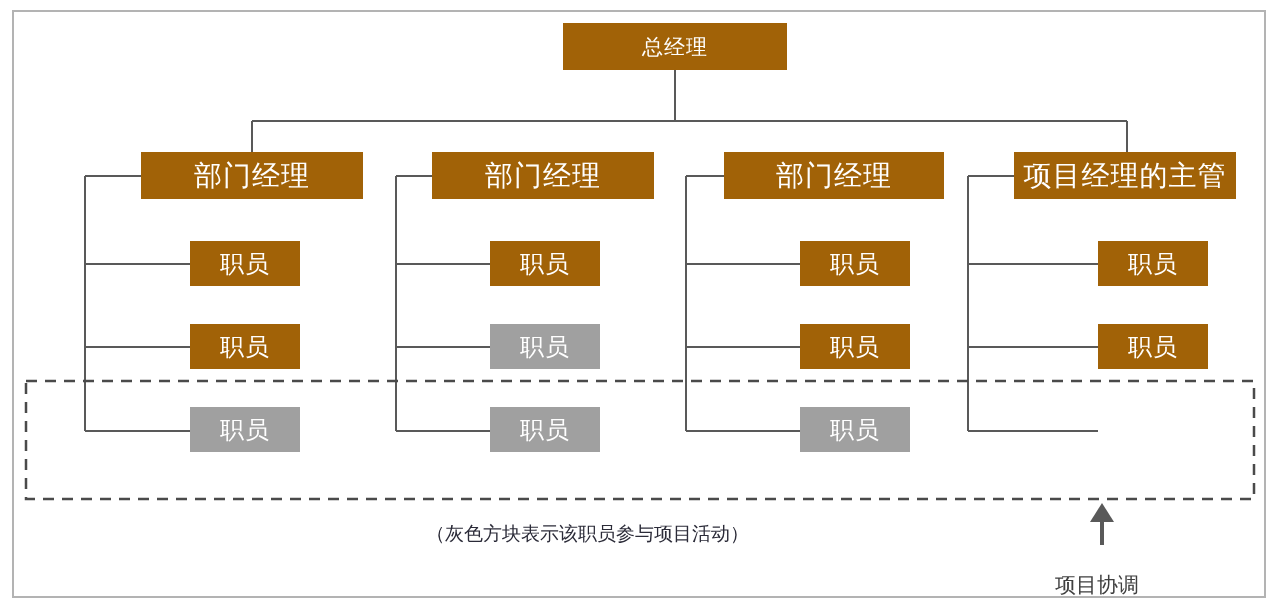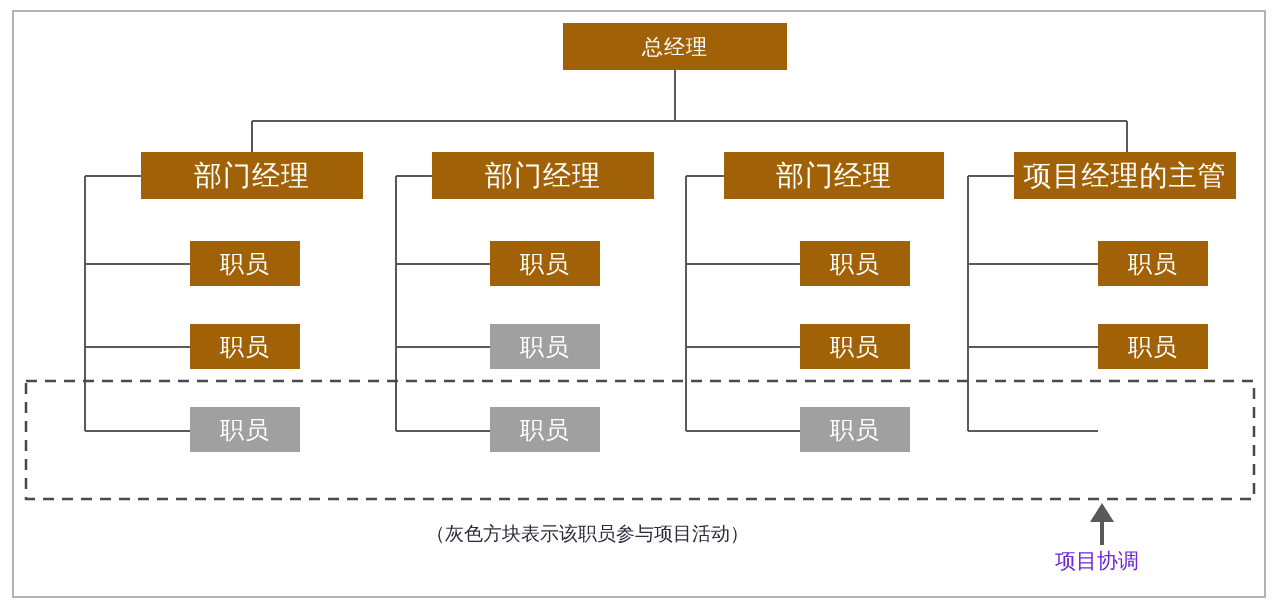--- a/index.html
+++ b/index.html
@@ -58,22 +58,23 @@
 
   .caption {
     position: absolute;
     font-size: 19px;
     color: #2b2b38;
     white-space: nowrap;
   }
   .annot-label {
     position: absolute;
     font-size: 21px;
-    color: #6d28d9;
+    color: #404040;
     white-space: nowrap;
+    margin-top: 24px;
   }
 </style>
 </head>
 <body>
 
 <div id="page">
 
   <div class="outer-frame"></div>
 
   <svg class="chart-svg" viewBox="0 0 1280 610" xmlns="http://www.w3.org/2000/svg">

